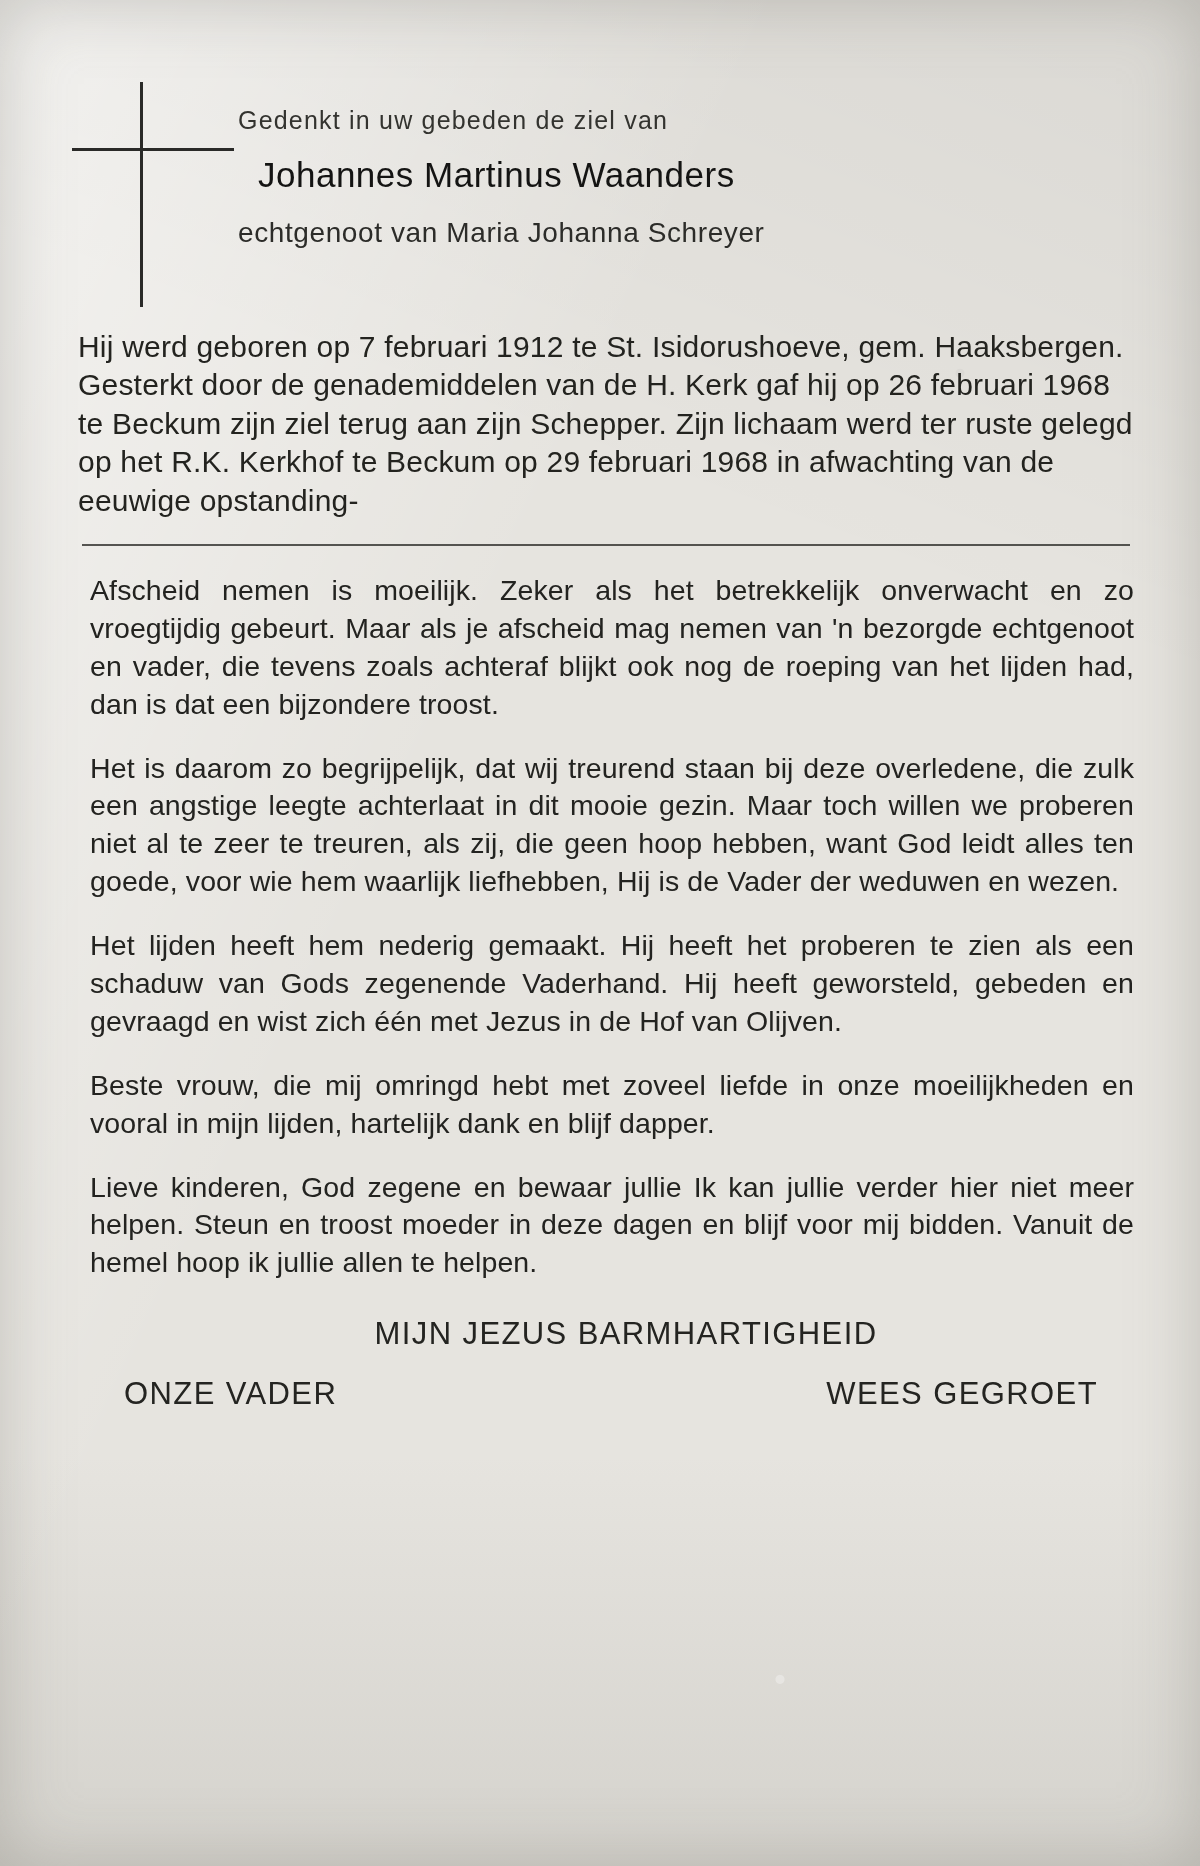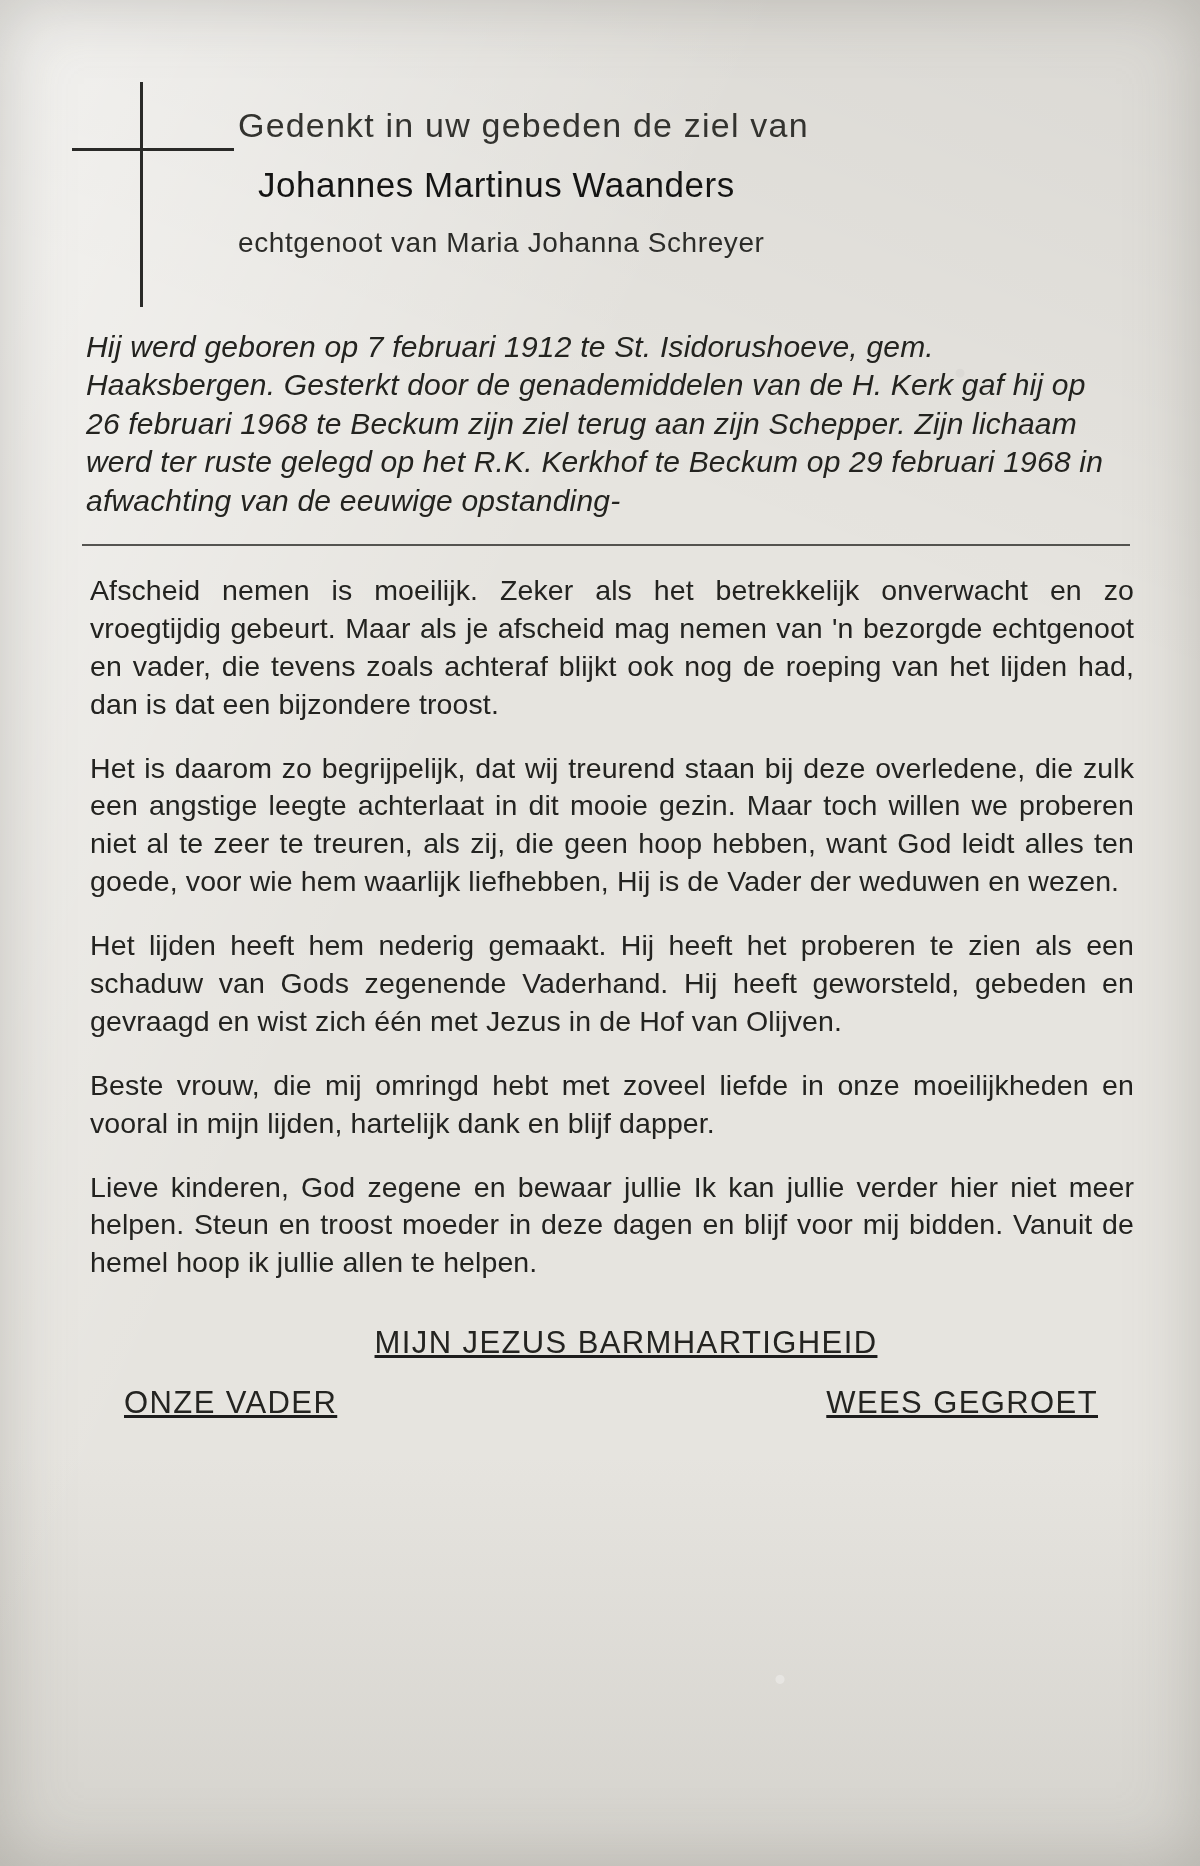--- a/index.html
+++ b/index.html
@@ -66,21 +66,21 @@
     left: -68px;
     top: 66px;
     width: 162px;
     height: 3px;
     background: #2a2a28;
   }
   .header-text {
     padding-left: 160px;
   }
   .line-dedication {
-    font-size: 34px;
+    font-size: 25px;
     letter-spacing: 1.2px;
     color: #33332f;
     padding-top: 48px;
   }
   .line-name {
     font-size: 35px;
     font-weight: normal;
     letter-spacing: 0.5px;
     margin-top: 20px;
     color: #141413;
@@ -97,43 +97,42 @@
   }
 
   
   .bio {
     margin-top: 20px;
     font-size: 30px;
     line-height: 1.28;
     letter-spacing: .2px;
     color: #23231f;
   }
-  .bio p { margin: 8px; font-style: italic; }
+  .bio p { margin: 0; }
 
   .rule {
     margin: 24px 4px 26px 4px;
     height: 2px;
     background: #3a3a36;
     opacity: .85;
   }
 
   
   .body-text p {
     margin: 0 0 26px 12px;
     font-size: 28.5px;
     line-height: 1.33;
     text-align: justify;
     color: #232320;
     letter-spacing: .1px;
   }
 
   
   .prayers {
-    margin-top: 43px;
-    text-decoration: underline;
+    margin-top: 34px;
   }
   .prayer-main {
     text-align: center;
     font-size: 31px;
     letter-spacing: 1.4px;
     color: #242421;
     padding-left: 40px;
   }
   .prayer-row {
     display: flex;

